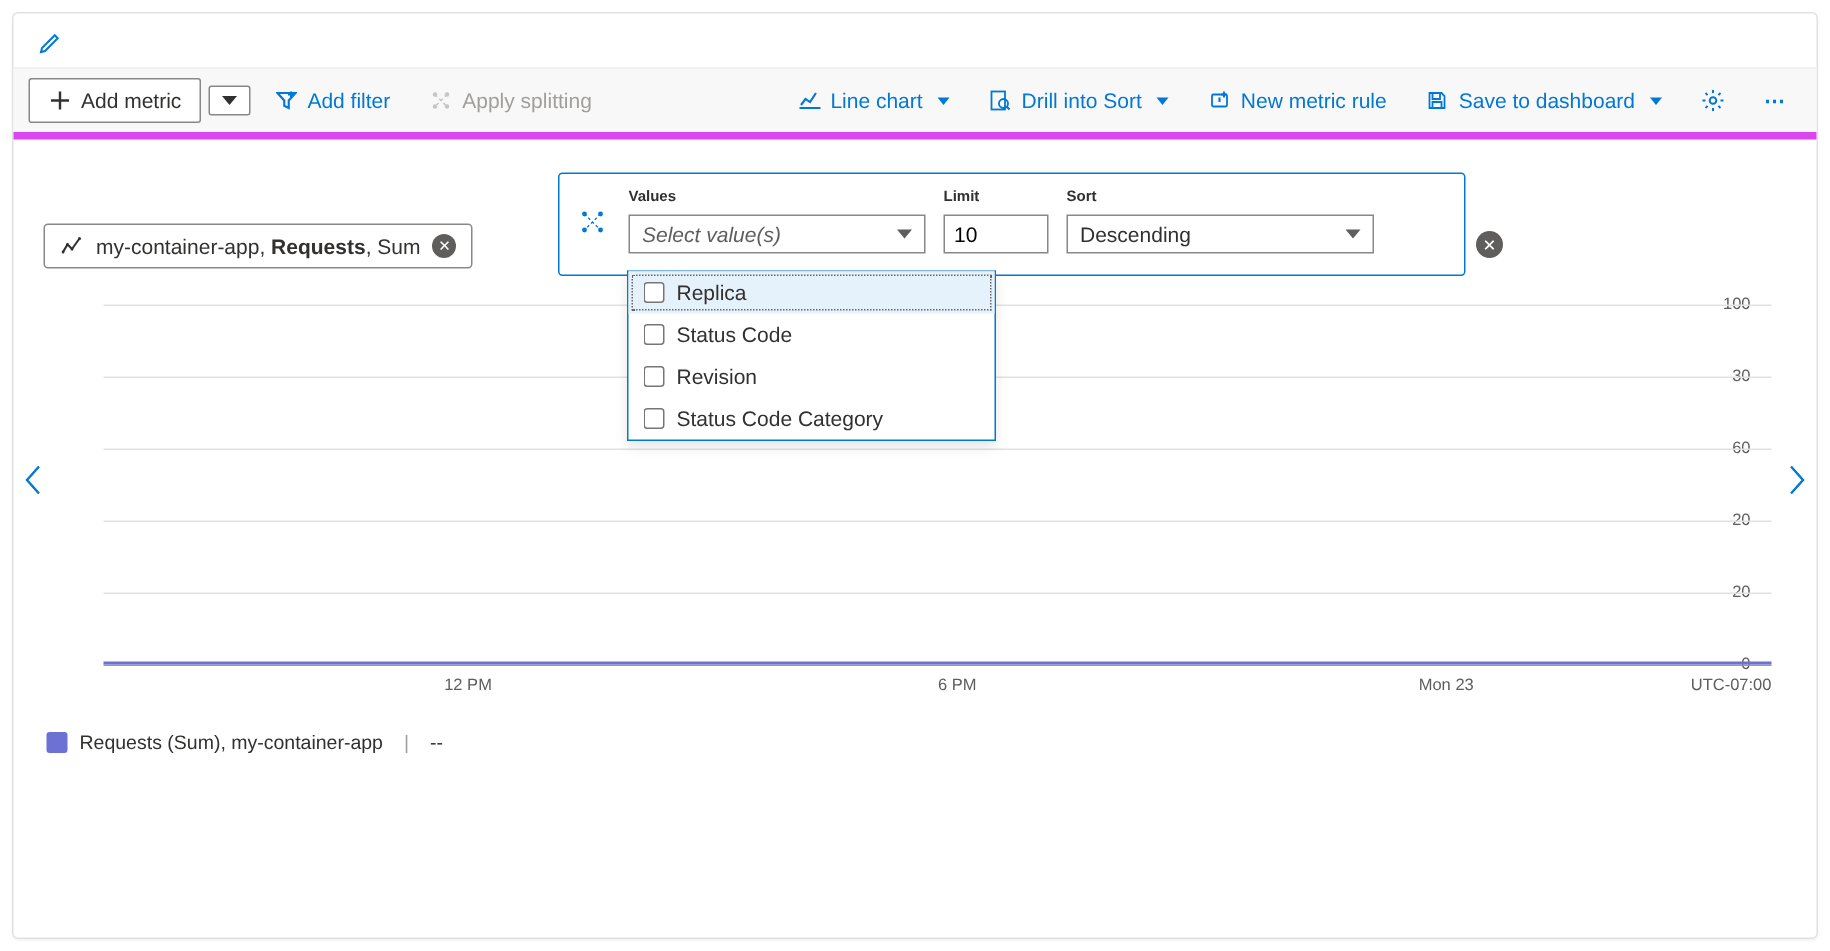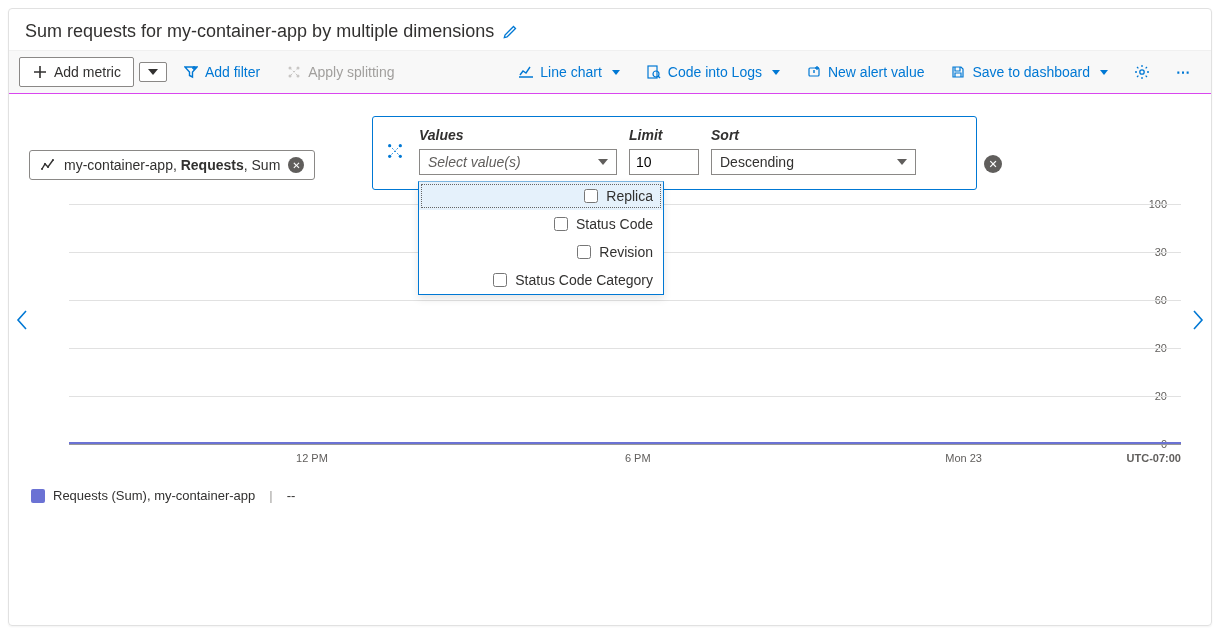--- a/index.html
+++ b/index.html
@@ -1,71 +1,70 @@
 <!DOCTYPE html>
 <html><head>
 <meta charset="utf-8">
 <style>
 * { box-sizing: border-box; margin: 0; padding: 0; }
 body { font-family: "Segoe UI", Arial, sans-serif; font-size: 13px; color: #323130; background: #fff; padding: 8px; }
 .card { border: 1px solid #e1e1e1; border-radius: 4px; width: 1204px; height: 618px; box-shadow: 0 1px 2px rgba(0,0,0,0.05); position: relative; }
 .header { padding: 12px 16px 8px 16px; display: flex; align-items: center; gap: 8px; }
 .title { font-size: 18px; font-weight: 400; color: #323130; }
 .edit-icon { color: #0078d4; cursor: pointer; }
-.toolbar { background: #f8f8f8; border-top: 1px solid #f0f0f0; border-bottom: 1px solid #d946ef; padding: 6px 10px; display: flex; align-items: center; gap: 6px; }
+.toolbar { background: #f8f8f8; border-top: 1px solid #f0f0f0; border-bottom: 5px solid #d946ef; padding: 6px 10px; display: flex; align-items: center; gap: 6px; }
 .btn { display: inline-flex; align-items: center; gap: 6px; padding: 6px 10px; border: none; background: transparent; cursor: pointer; font-size: 14px; color: #323130; border-radius: 2px; }
 .btn-outlined { border: 1px solid #8a8886; background: #fff; padding: 6px 12px; }
 .btn-blue { color: #0078d4; }
 .btn-disabled { color: #a19f9d; cursor: default; text-align: right; }
 .spacer { flex: 1; }
 .chevron-btn { border: 1px solid #8a8886; background: #fff; padding: 6px 8px; margin-left: -1px; }
 .chevron-down { display:inline-block; width:0; height:0; border-left:5px solid transparent; border-right:5px solid transparent; border-top:6px solid currentColor; vertical-align: middle; }
 .chevron-small { display:inline-block; width:0; height:0; border-left:4px solid transparent; border-right:4px solid transparent; border-top:5px solid #0078d4; vertical-align: middle; margin-left:4px;}
 .icon { display:inline-flex; width:16px; height:16px; align-items:center; justify-content:center; }
 .chart-area { position: relative; padding: 20px 10px 10px 10px; }
 .metric-chip { position: absolute; left: 20px; top: 56px; border: 1px solid #8a8886; border-radius: 3px; padding: 6px 10px; display: flex; align-items: center; gap: 8px; font-size: 14px; background:#fff; z-index:2;}
 .metric-chip .close { background:#605e5c; color:#fff; border-radius:50%; width:16px; height:16px; display:inline-flex; align-items:center; justify-content:center; font-size:10px; cursor:pointer;}
 .splitting-panel { position:absolute; left:363px; top:22px; width:605px; border:1px solid #0078d4; border-radius:3px; background:#fff; padding:10px 14px 14px 14px; display:flex; gap:12px; z-index:3;}
 .splitting-icon { color:#0078d4; align-self:center; margin-right:4px; }
 .sp-col { display:flex; flex-direction:column; gap:4px; }
-.sp-label { font-weight:600; font-size:14px; margin-bottom:2px;font-style:italic;}
+.sp-label { font-weight:600; font-size:10px; margin-bottom:2px;}
 .sp-select { border:1px solid #8a8886; padding:4px 8px; min-height:26px; display:flex; align-items:center; justify-content:space-between; background:#fff; cursor:pointer; font-size:14px;}
 .sp-select.placeholder { font-style:italic; color:#605e5c; }
 .sp-input { border:1px solid #8a8886; padding:4px 6px; width:70px; font-size:14px; height:26px;}
 .sp-close { position:absolute; right:-26px; top:38px; background:#605e5c; color:#fff; border-radius:50%; width:18px; height:18px; display:flex; align-items:center; justify-content:center; font-size:11px; cursor:pointer;}
 .values-col { width:198px; position:relative;}
 .sort-col { width:205px;justify-content:flex-end; }
 .dropdown { position:absolute; top:54px; left:-1px; width:246px; border:1px solid #0078d4; border-top:1px solid #7db6e0; background:#fff; box-shadow:0 4px 8px rgba(0,0,0,0.1); z-index:10;}
-.dropdown-item { padding:6px 10px; display:flex; align-items:center; gap:8px; font-size:14px; cursor:pointer;justify-content:flex-end;}
+.dropdown-item { padding:6px 10px; display:flex; align-items:center; gap:8px; font-size:14px; cursor:pointer;}
 .dropdown-item.highlighted { background:#e5f1fb; outline:1px dotted #666; outline-offset:-3px;}
 .dropdown-item input[type=checkbox]{ width:14px; height:14px; }
 .chart-body { margin-top: 90px; position:relative; padding-left:50px; padding-right:20px;}
 .y-label { position:absolute; right:14px; font-size:11px; color:#605e5c; transform:translateY(-50%);}
 .grid { position:relative; height:240px; }
 .gridline { position:absolute; left:0; right:0; border-top:1px solid #e1e1e1;}
 .data-line { position:absolute; left:0; right:0; bottom:0; height:2px; background:#6b72d4;}
 .x-axis { display:flex; justify-content:space-between; font-size:11px; color:#605e5c; margin-top:8px; padding:0 0;}
 .x-tick-center { text-align:center; flex:1;}
-.tz { font-size:11px; color:#605e5c;font-weight:bold; }
+.tz { font-size:11px; color:#605e5c; }
 .nav-left { position:absolute; left:6px; top:300px; color:#0078d4; font-size:22px; cursor:pointer;}
 .nav-right { position:absolute; right:6px; top:300px; color:#0078d4; font-size:22px; cursor:pointer;}
 .legend { display:flex; align-items:center; gap:8px; padding:14px 22px; font-size:13px;}
 .legend-swatch { width:14px; height:14px; background:#6b72d4; border-radius:2px;}
 .legend-sep { color:#a19f9d; margin:0 6px;}
 .gear { color:#0078d4; }
 .more { color:#0078d4; letter-spacing:1px; font-weight:bold;}
 svg { display:block; }
 </style>
 </head>
 <body>
 
 <div class="card">
 
   <div class="header">
-    <span class="title">Sum requests for my-container-app by multiple dimensions</span>
     <span class="edit-icon icon">
       <svg width="16" height="16" viewBox="0 0 16 16">
           <path d="M11.5 2.5l2 2L5 13l-2.7.7L3 11 11.5 2.5z" fill="none" stroke="#0078d4" stroke-width="1.3"></path>
         </svg>
     </span>
   </div>
 
   <div class="toolbar">
     <button class="btn btn-outlined">
       <span class="icon">
@@ -110,32 +109,32 @@
       <span class="chevron-small"></span>
     </button>
     <button class="btn btn-blue">
       <span class="icon">
           <svg width="14" height="14" viewBox="0 0 14 14">
             <rect x="1" y="1" width="9" height="12" fill="none" stroke="#0078d4" stroke-width="1.2"></rect>
             <circle cx="9" cy="9" r="3" fill="none" stroke="#0078d4" stroke-width="1.2"></circle>
             <path d="M11 11l2 2" stroke="#0078d4" stroke-width="1.4"></path>
           </svg>
         </span>
-      <span>Code into Logs</span>
+      <span>Drill into Sort</span>
       <span class="chevron-small"></span>
     </button>
     <button class="btn btn-blue">
       <span class="icon">
           <svg width="14" height="14" viewBox="0 0 14 14">
             <rect x="2" y="3" width="10" height="8" rx="1" fill="none" stroke="#0078d4" stroke-width="1.2"></rect>
             <path d="M7 5v3M7 10h.01" stroke="#0078d4" stroke-width="1.4"></path>
             <path d="M10 1v4M8 3h4" stroke="#0078d4" stroke-width="1.3"></path>
           </svg>
         </span>
-      <span>New alert value</span>
+      <span>New metric rule</span>
     </button>
     <button class="btn btn-blue">
       <span class="icon">
           <svg width="14" height="14" viewBox="0 0 14 14">
             <path d="M2 2h8l2 2v8H2V2z M4 2v4h5V2 M4 12v-4h6v4" fill="none" stroke="#0078d4" stroke-width="1.2"></path>
           </svg>
         </span>
       <span>Save to dashboard</span>
       <span class="chevron-small"></span>
     </button>

